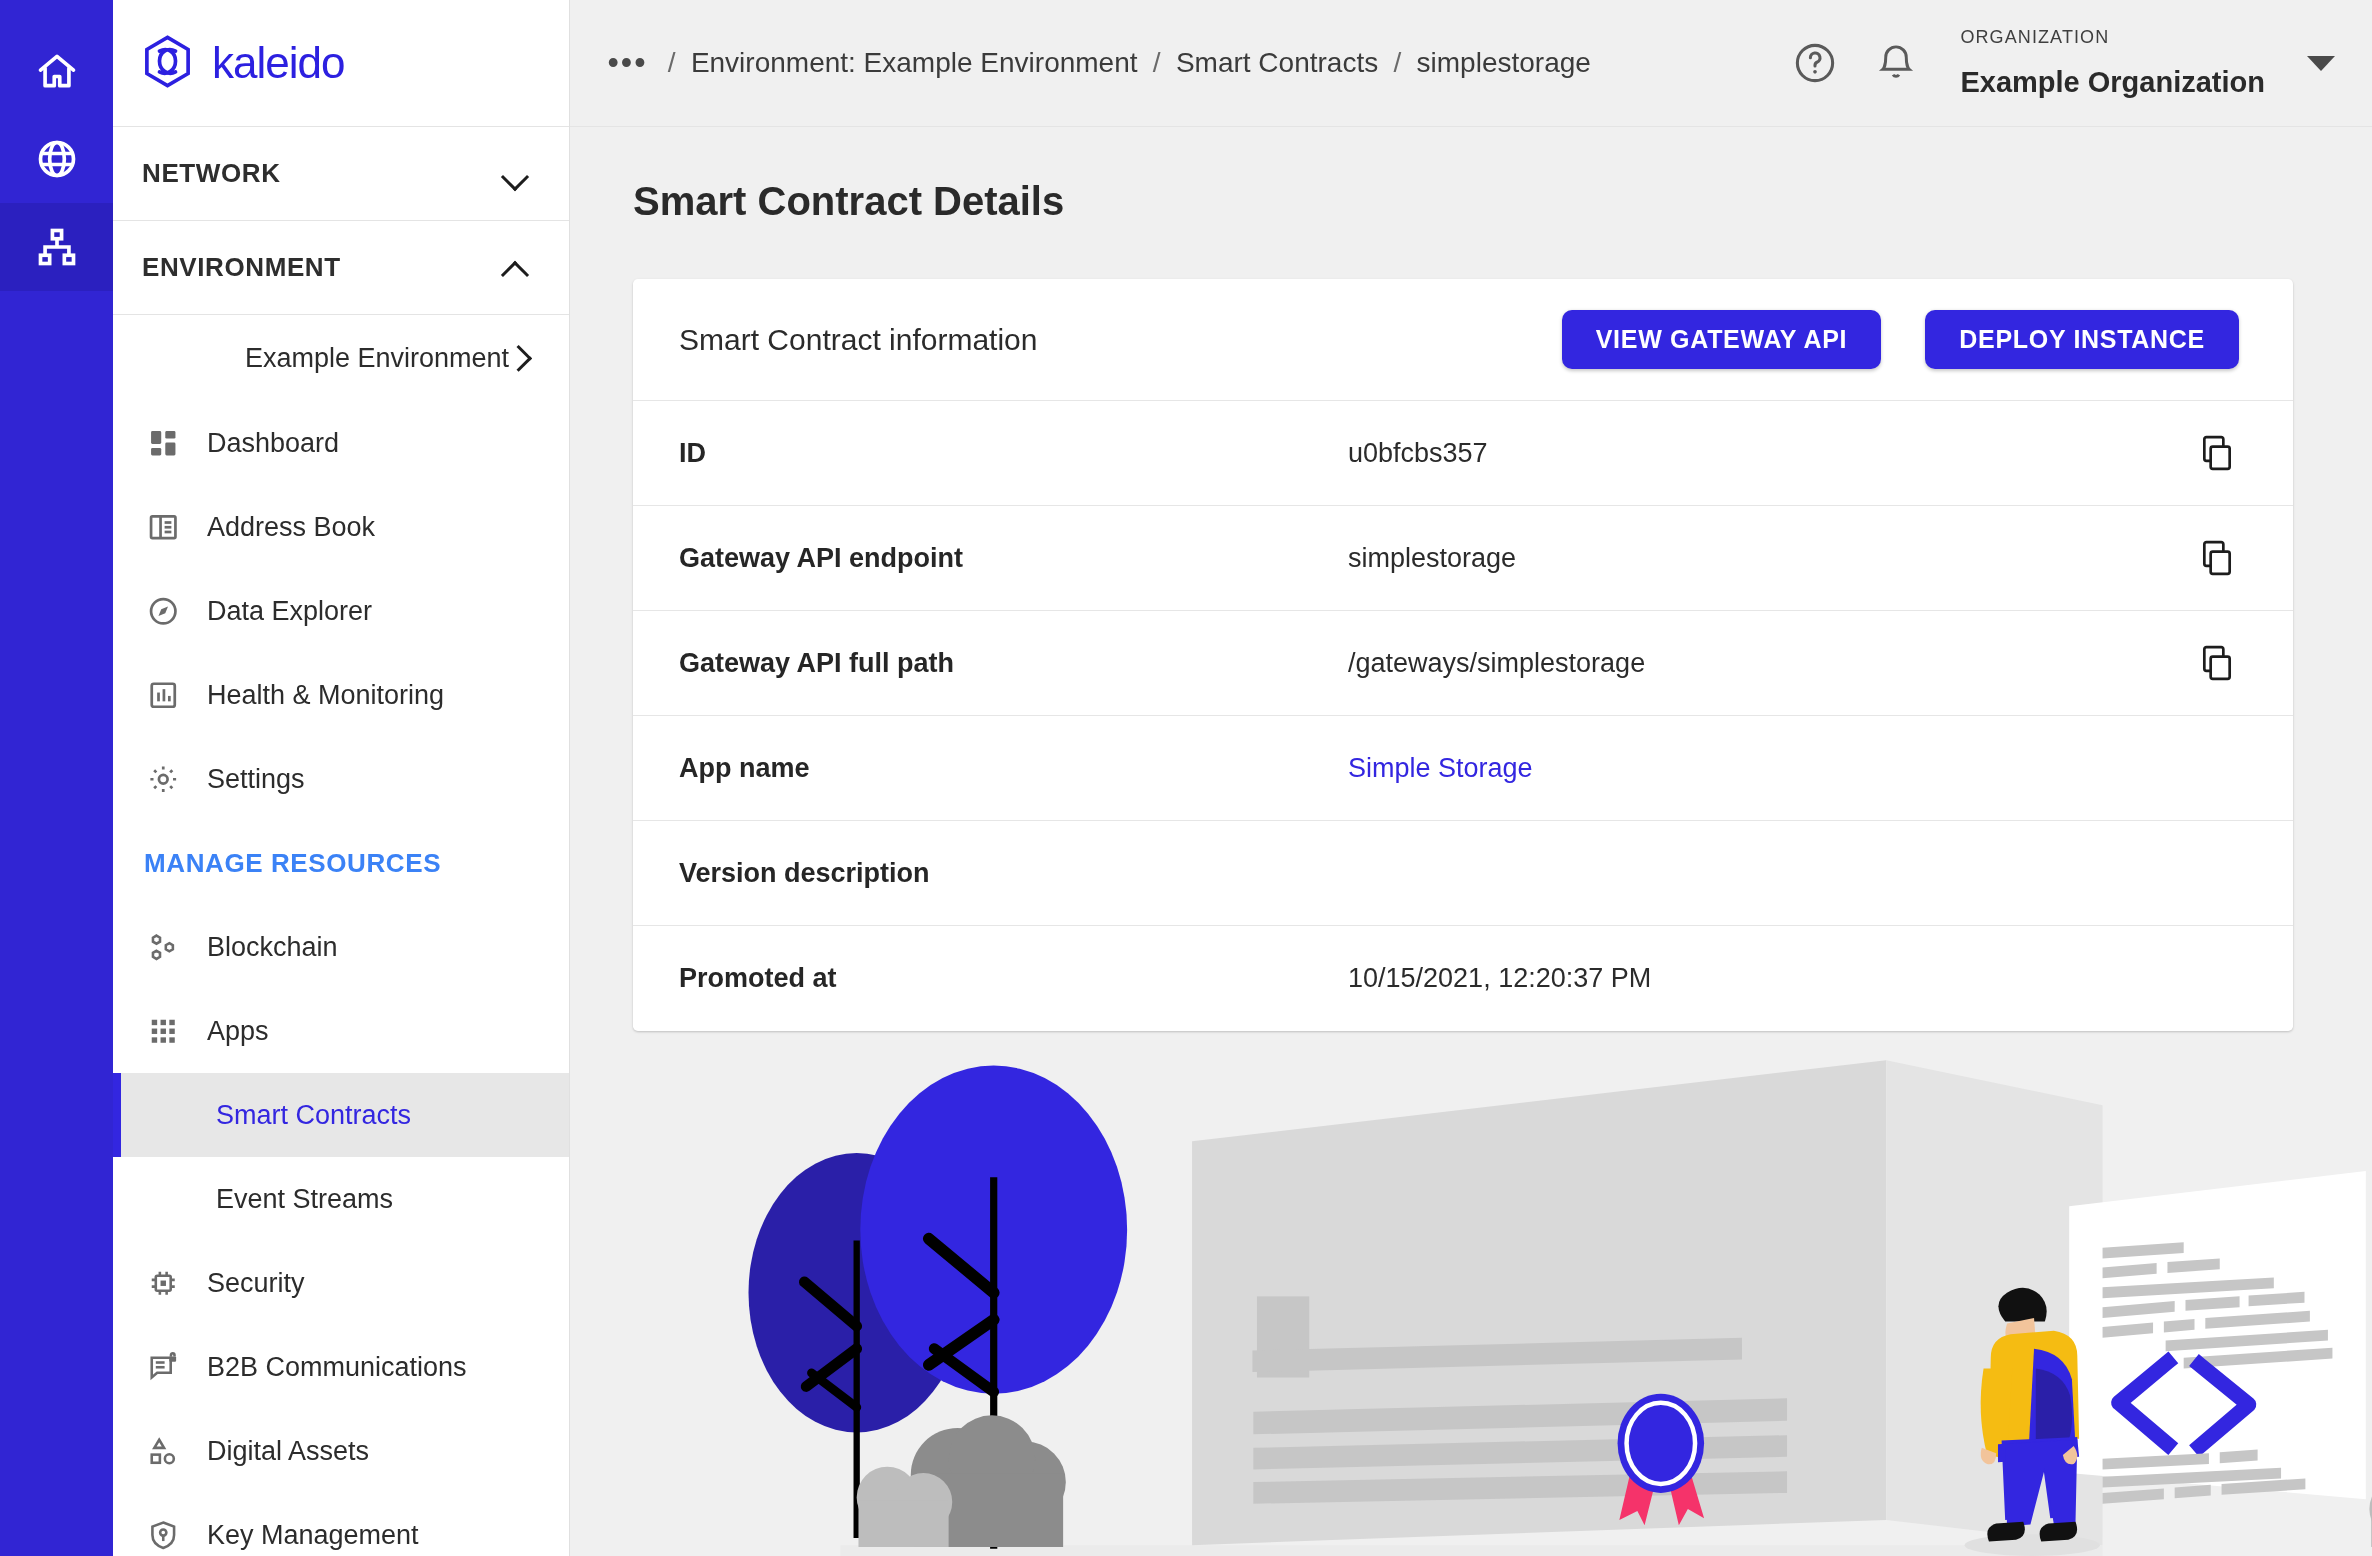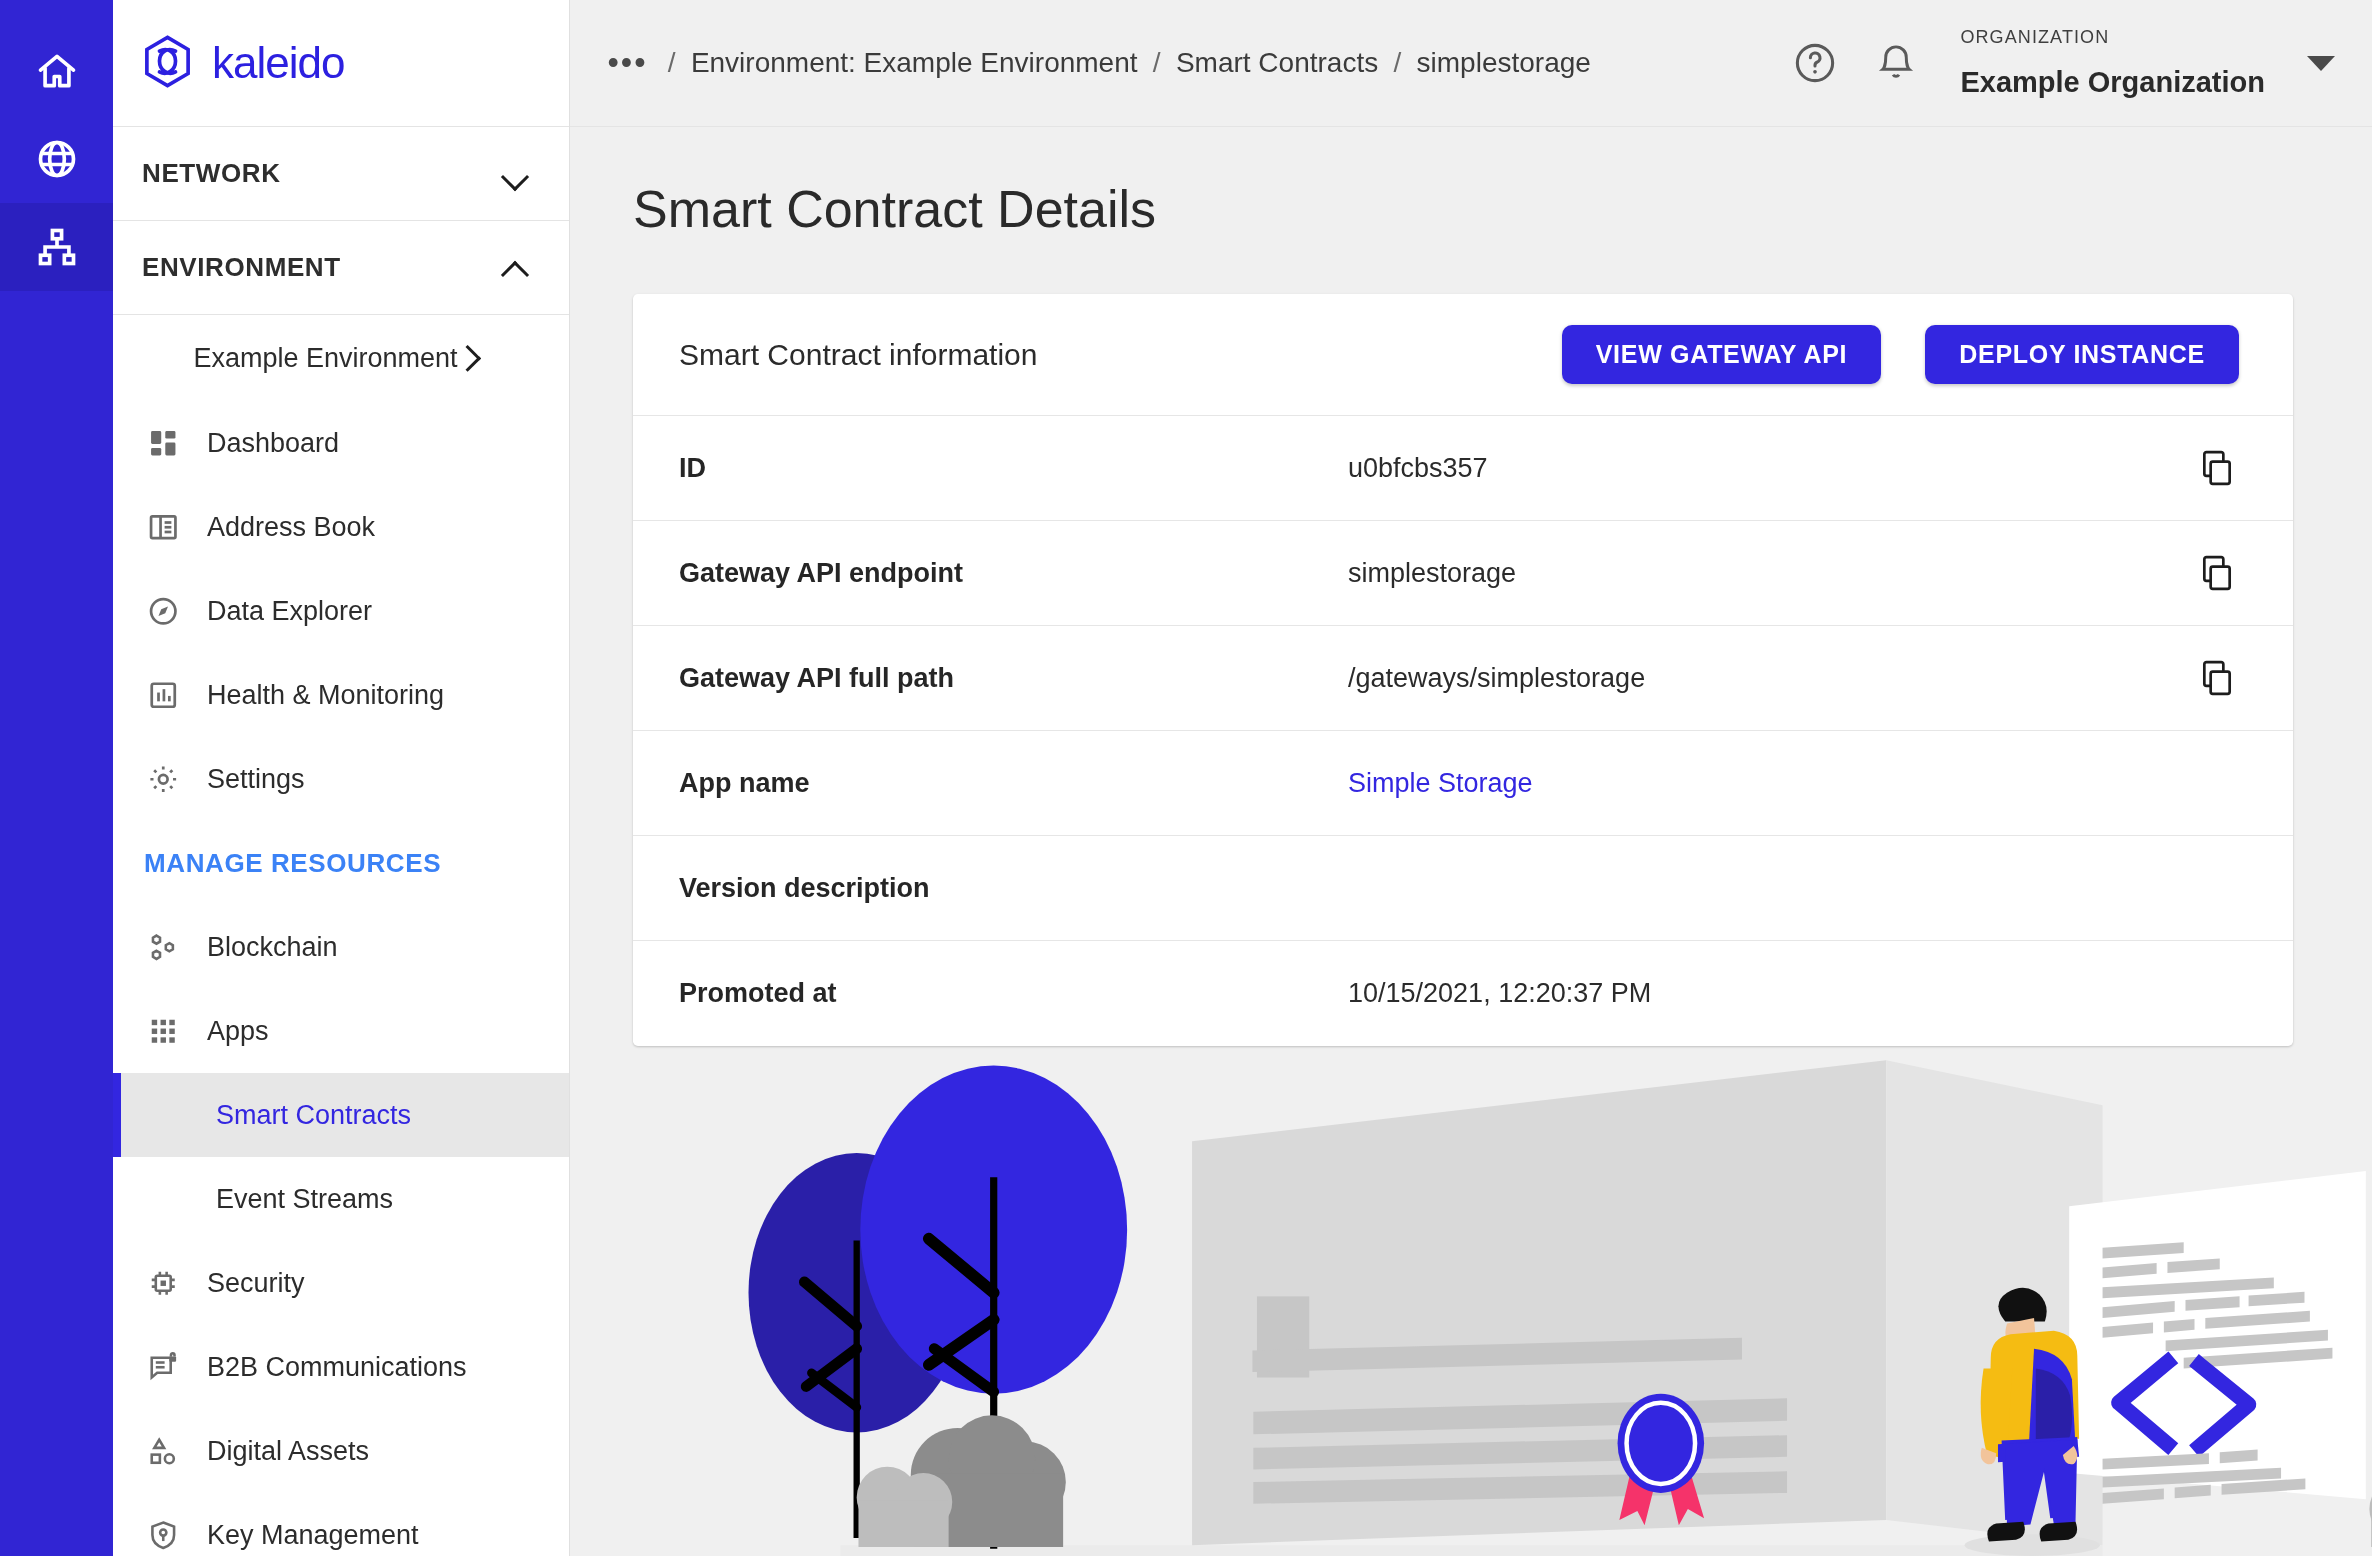--- a/index.html
+++ b/index.html
@@ -58,21 +58,21 @@
   .chev::before {
     content: ""; position: absolute; left: 1px; top: 1px;
     width: 17px; height: 17px;
     border-right: 3.8px solid #1d1d1d; border-bottom: 3.8px solid #1d1d1d;
     transform: rotate(45deg);
   }
   .chev.up::before { transform: rotate(-135deg); top: 4.8px; }
 
   .env-row {
     height: 86px;
-    display: flex; align-items: center; justify-content: center;
+    display: flex; align-items: center; justify-content: flex-end;
     padding: 0 41px 0 29px; cursor: pointer;
   }
   .env-row .label { font-size: 27px; color: #2c2c2c; }
   .arrow-right { width: 19px; height: 19px; position: relative; }
   .arrow-right::before {
     content: ""; position: absolute; left: 0; top: 0;
     width: 16.3px; height: 16.3px;
     border-right: 3.8px solid #1d1d1d; border-top: 3.8px solid #1d1d1d;
     transform: rotate(45deg);
   }
@@ -129,21 +129,21 @@
   .org-label { font-size: 18px; letter-spacing: 1.1px; color: #3f3f3f; }
   .org-name { font-size: 29px; font-weight: 700; color: #2a2a2a; }
   .caret-down {
     width: 0; height: 0;
     border-left: 14.3px solid transparent; border-right: 14.3px solid transparent;
     border-top: 15.3px solid #4a4a4a;
   }
 
   .content { flex: 1; overflow: hidden; position: relative; padding: 0 0 0 0; }
   .page-title {
-    font-size: 52px; font-weight: 400; color: #2a2a2a;
+    font-size: 40px; font-weight: 700; color: #2a2a2a;
     padding: 52px 0 0 63px;
   }
   .card {
     margin: 55px 80px 0 63px;
     background: #ffffff;
     border-radius: 4.8px;
     box-shadow: 0 1px 2.9px rgba(0,0,0,0.13), 0 1px 1.9px rgba(0,0,0,0.08);
     overflow: hidden;
   }
   .card-head {

